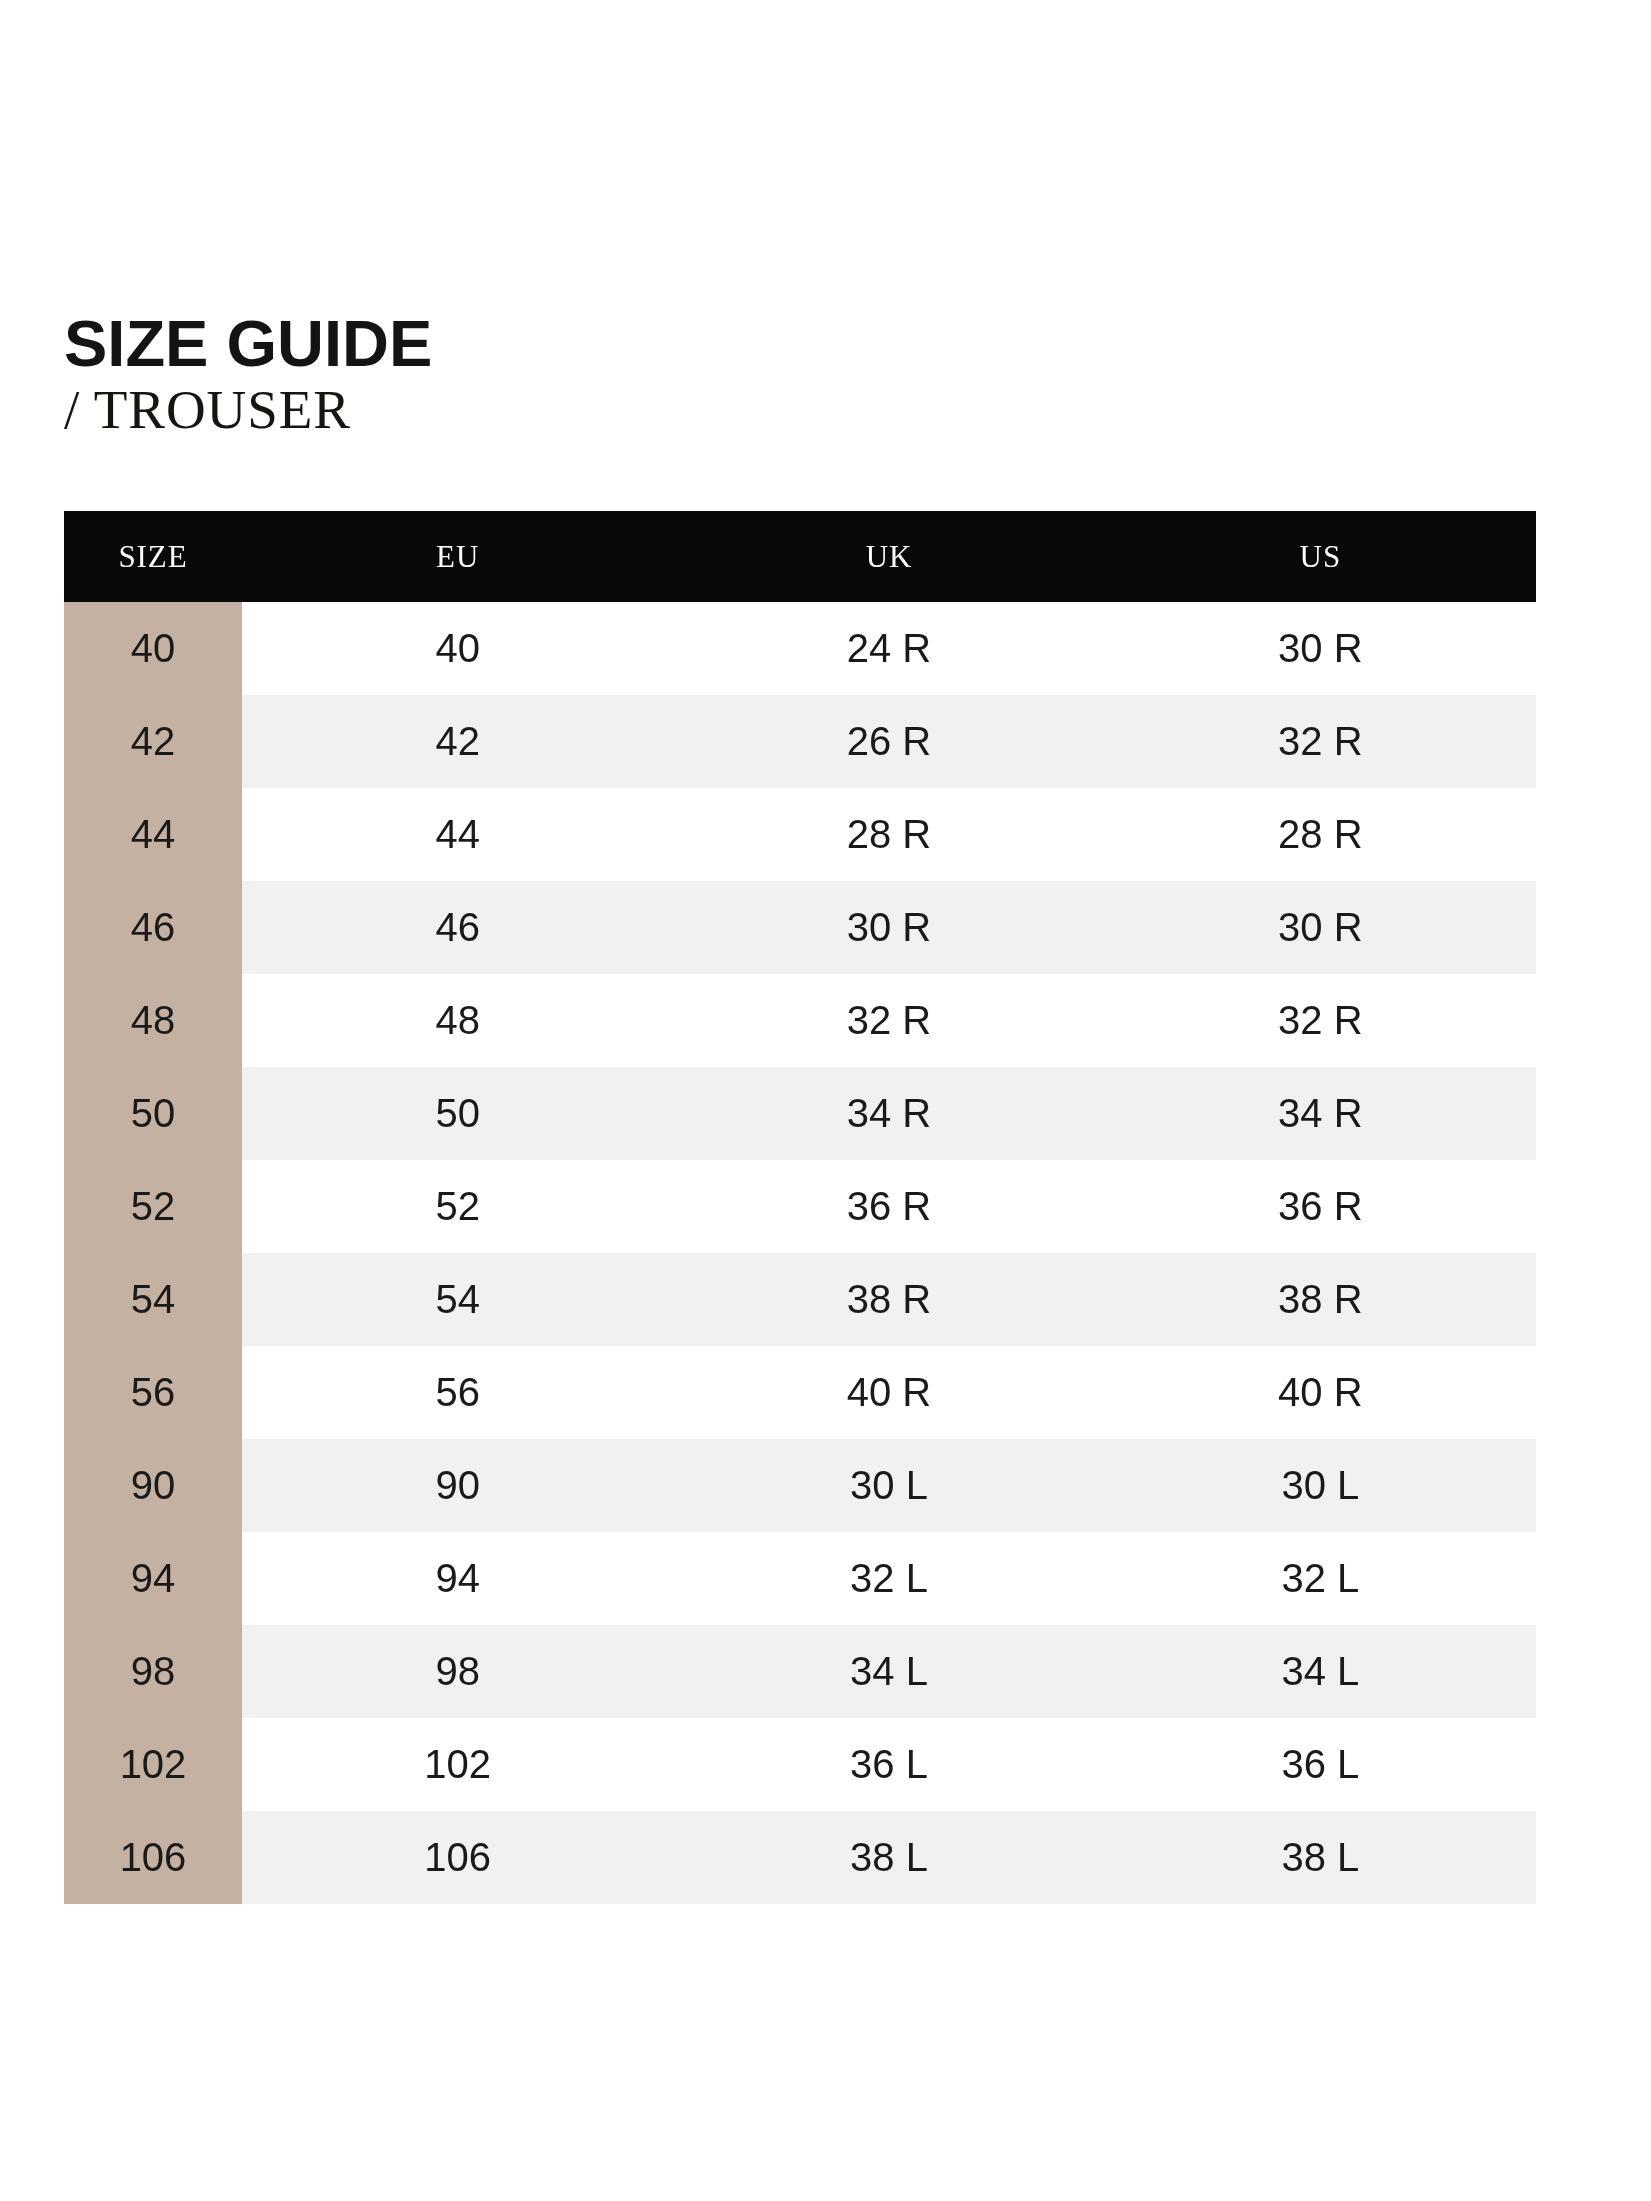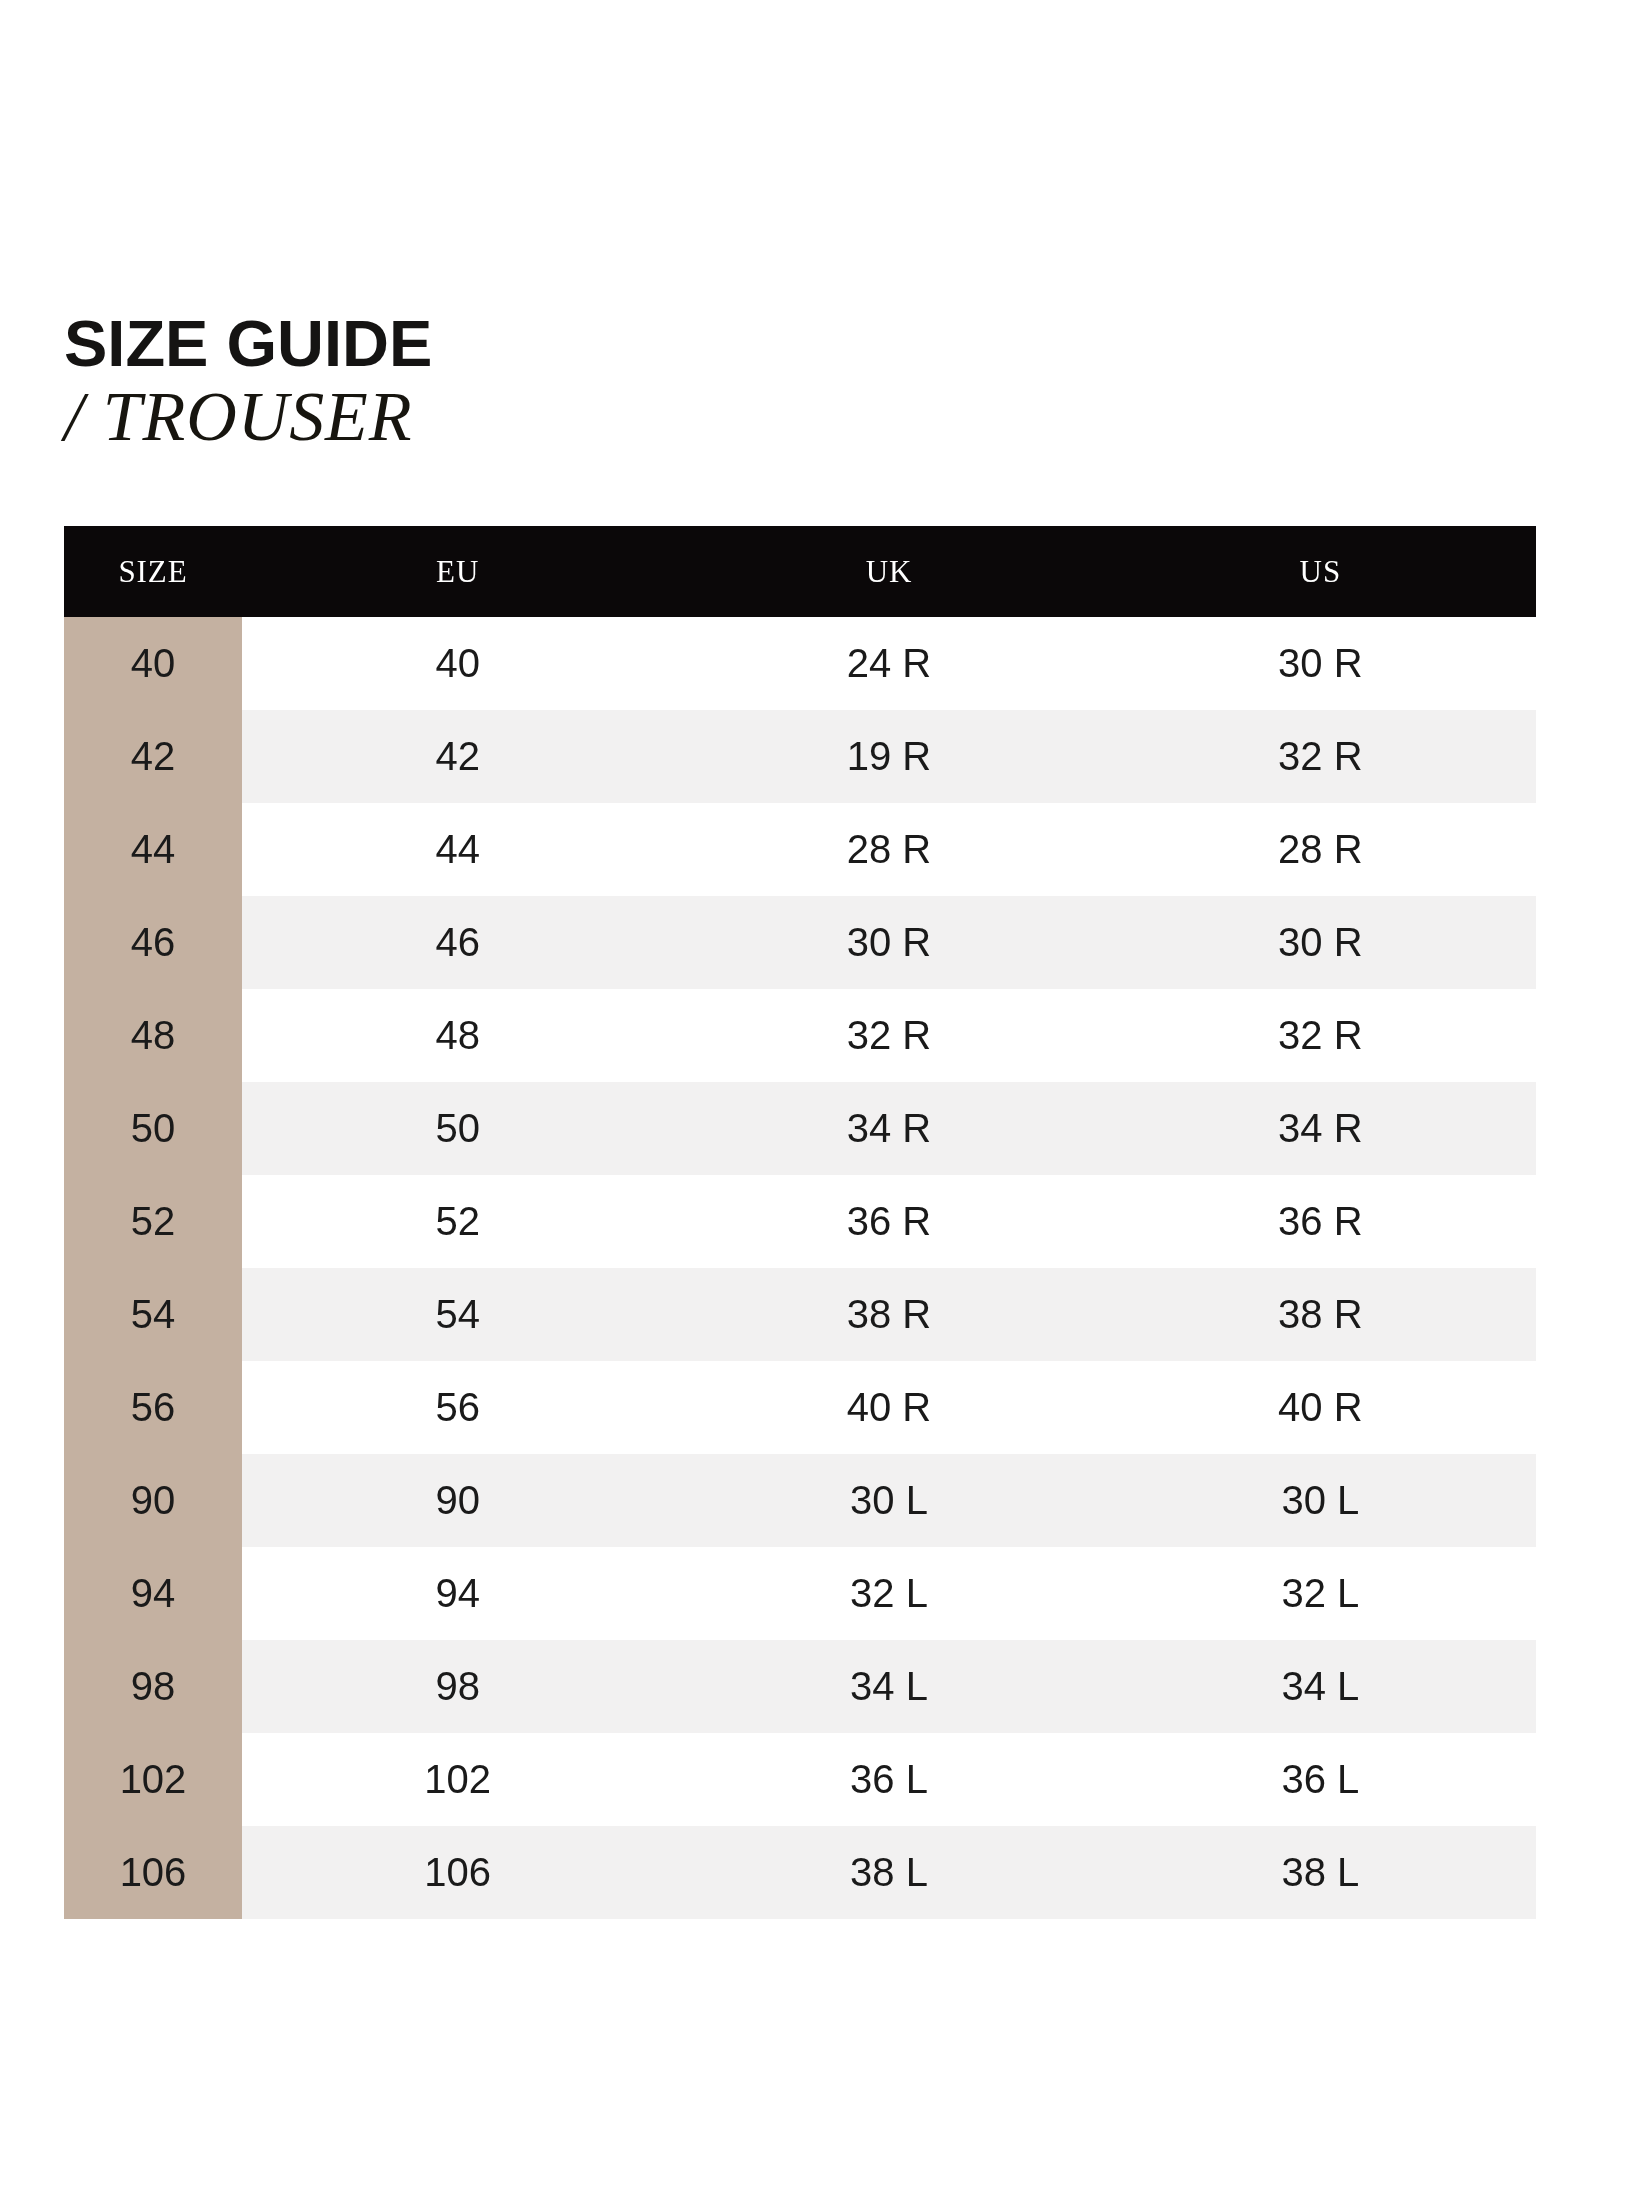--- a/index.html
+++ b/index.html
@@ -24,25 +24,24 @@
     font-weight: 700;
     font-size: 65px;
     line-height: 1;
     letter-spacing: 0px;
     color: #151413;
   }
   .page-subtitle {
     margin: 6px 0 0 0;
     font-family: "Liberation Serif", serif;
     font-weight: 400;
-    font-size: 70px;
+    font-size: 55px;
     line-height: 1;
     letter-spacing: 0.9px;
     color: #17150f;
-    font-style: italic;
   }
   table.size-table {
     margin-top: 74px;
     width: 1472px;
     border-collapse: collapse;
     table-layout: fixed;
     border: none;
   }
   col.col-size { width: 178px; }
   thead th {
@@ -99,21 +98,21 @@
     <tbody>
         <tr>
     <td class="size-cell">40</td>
     <td>40</td>
     <td>24 R</td>
     <td>30 R</td>
   </tr>
         <tr>
     <td class="size-cell">42</td>
     <td>42</td>
-    <td>19 R</td>
+    <td>26 R</td>
     <td>32 R</td>
   </tr>
         <tr>
     <td class="size-cell">44</td>
     <td>44</td>
     <td>28 R</td>
     <td>28 R</td>
   </tr>
         <tr>
     <td class="size-cell">46</td>

